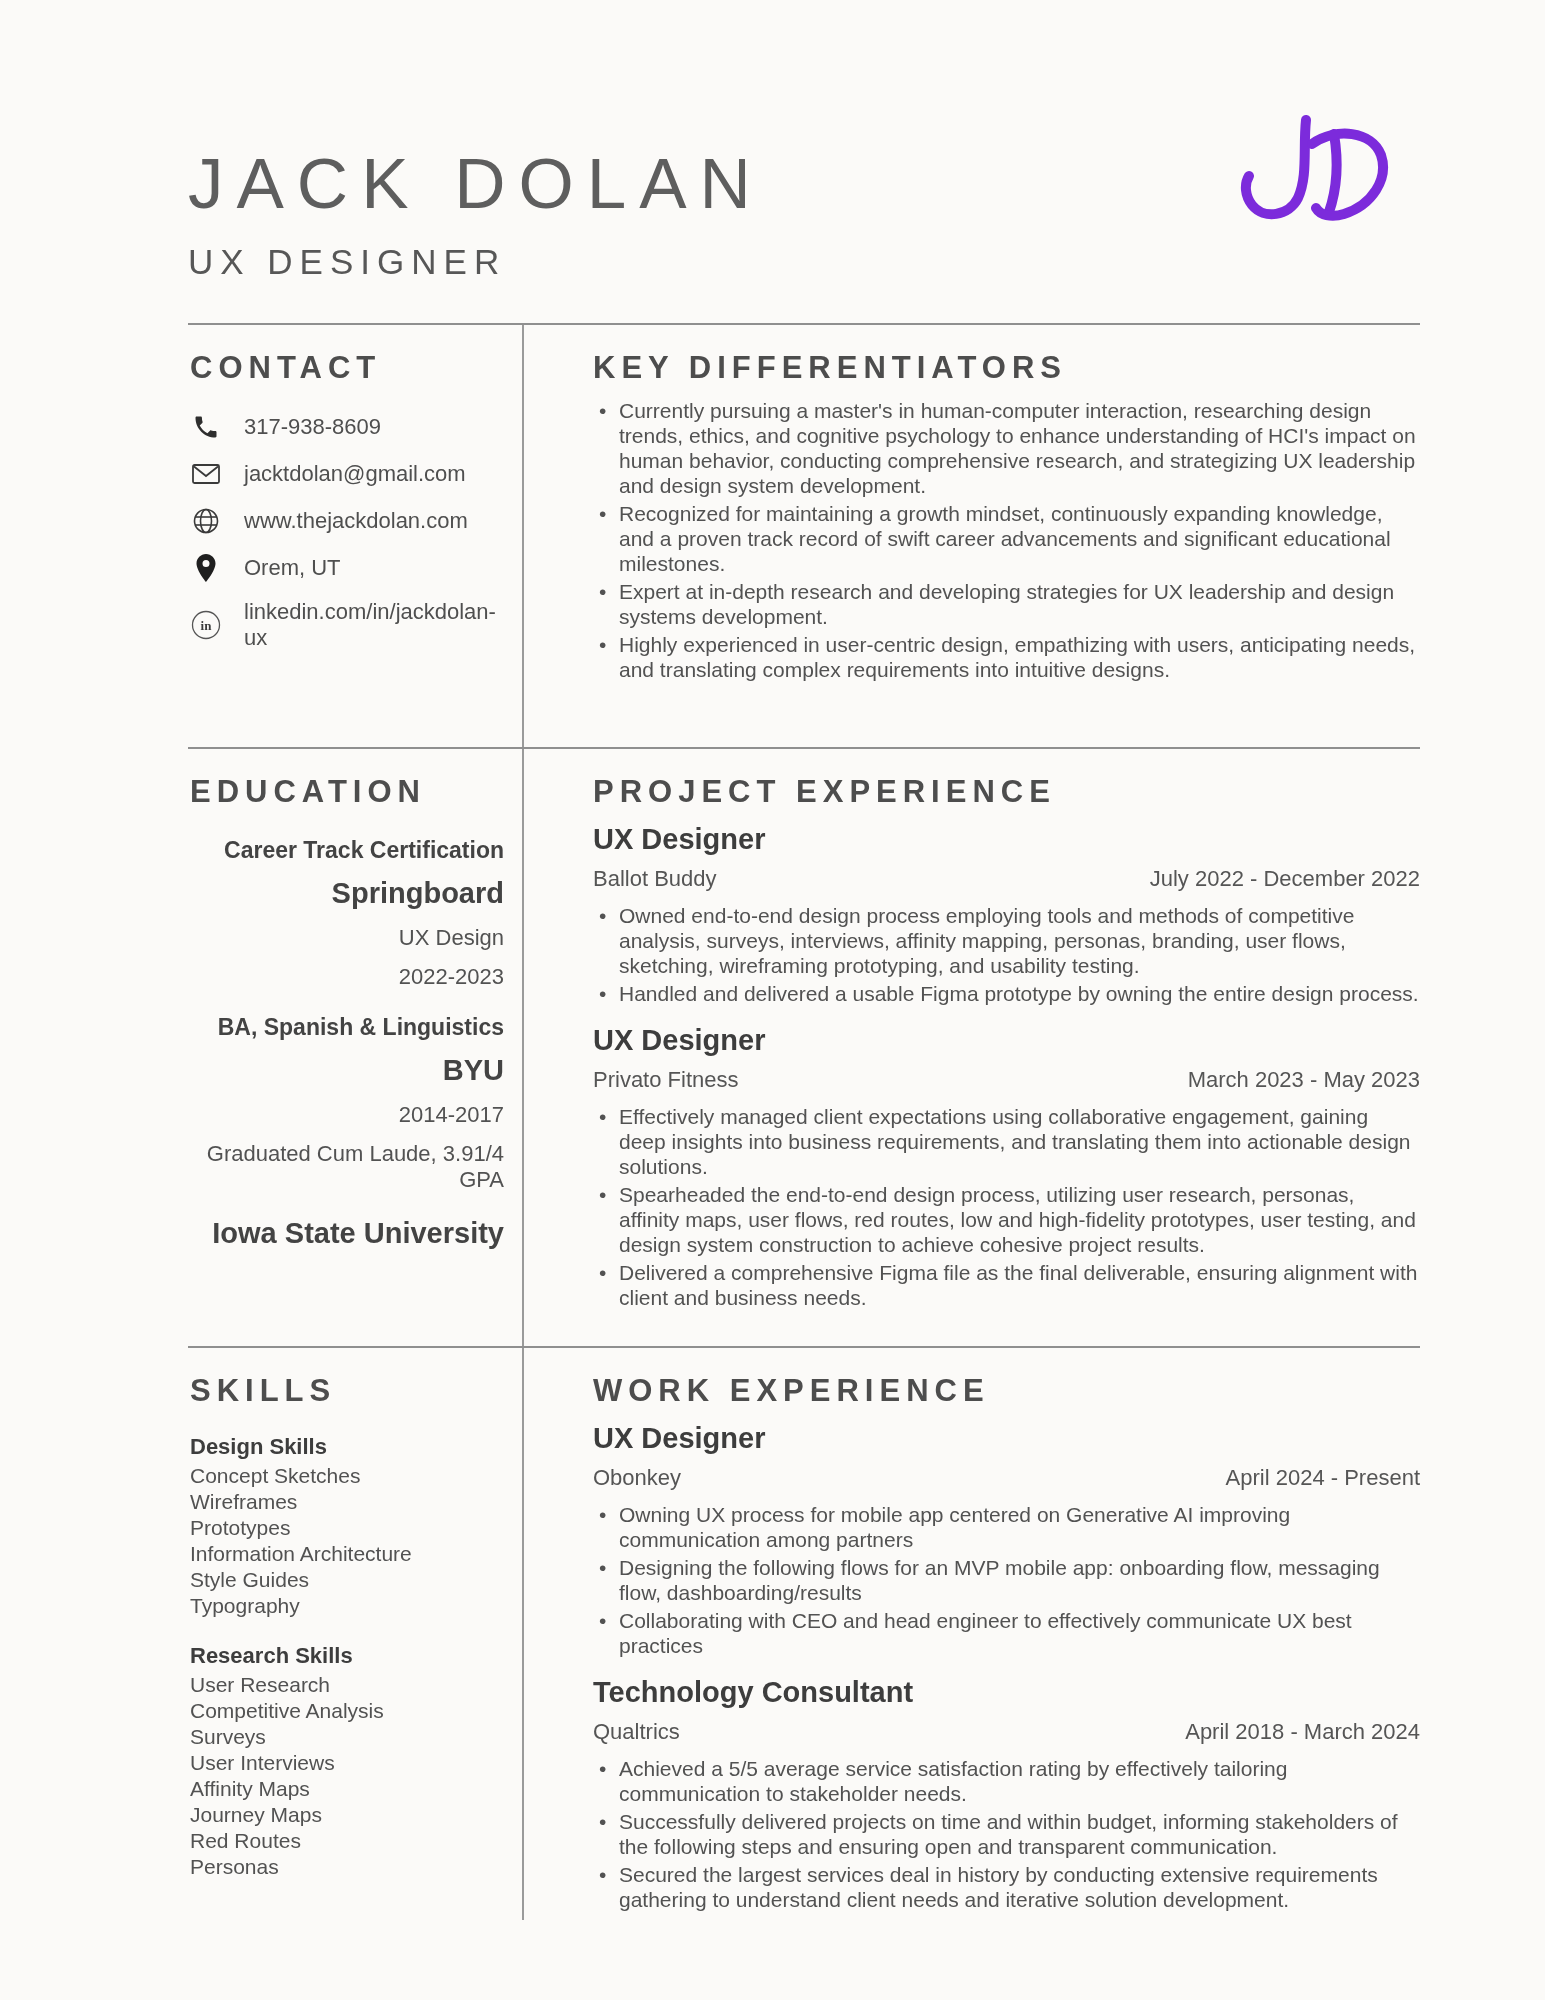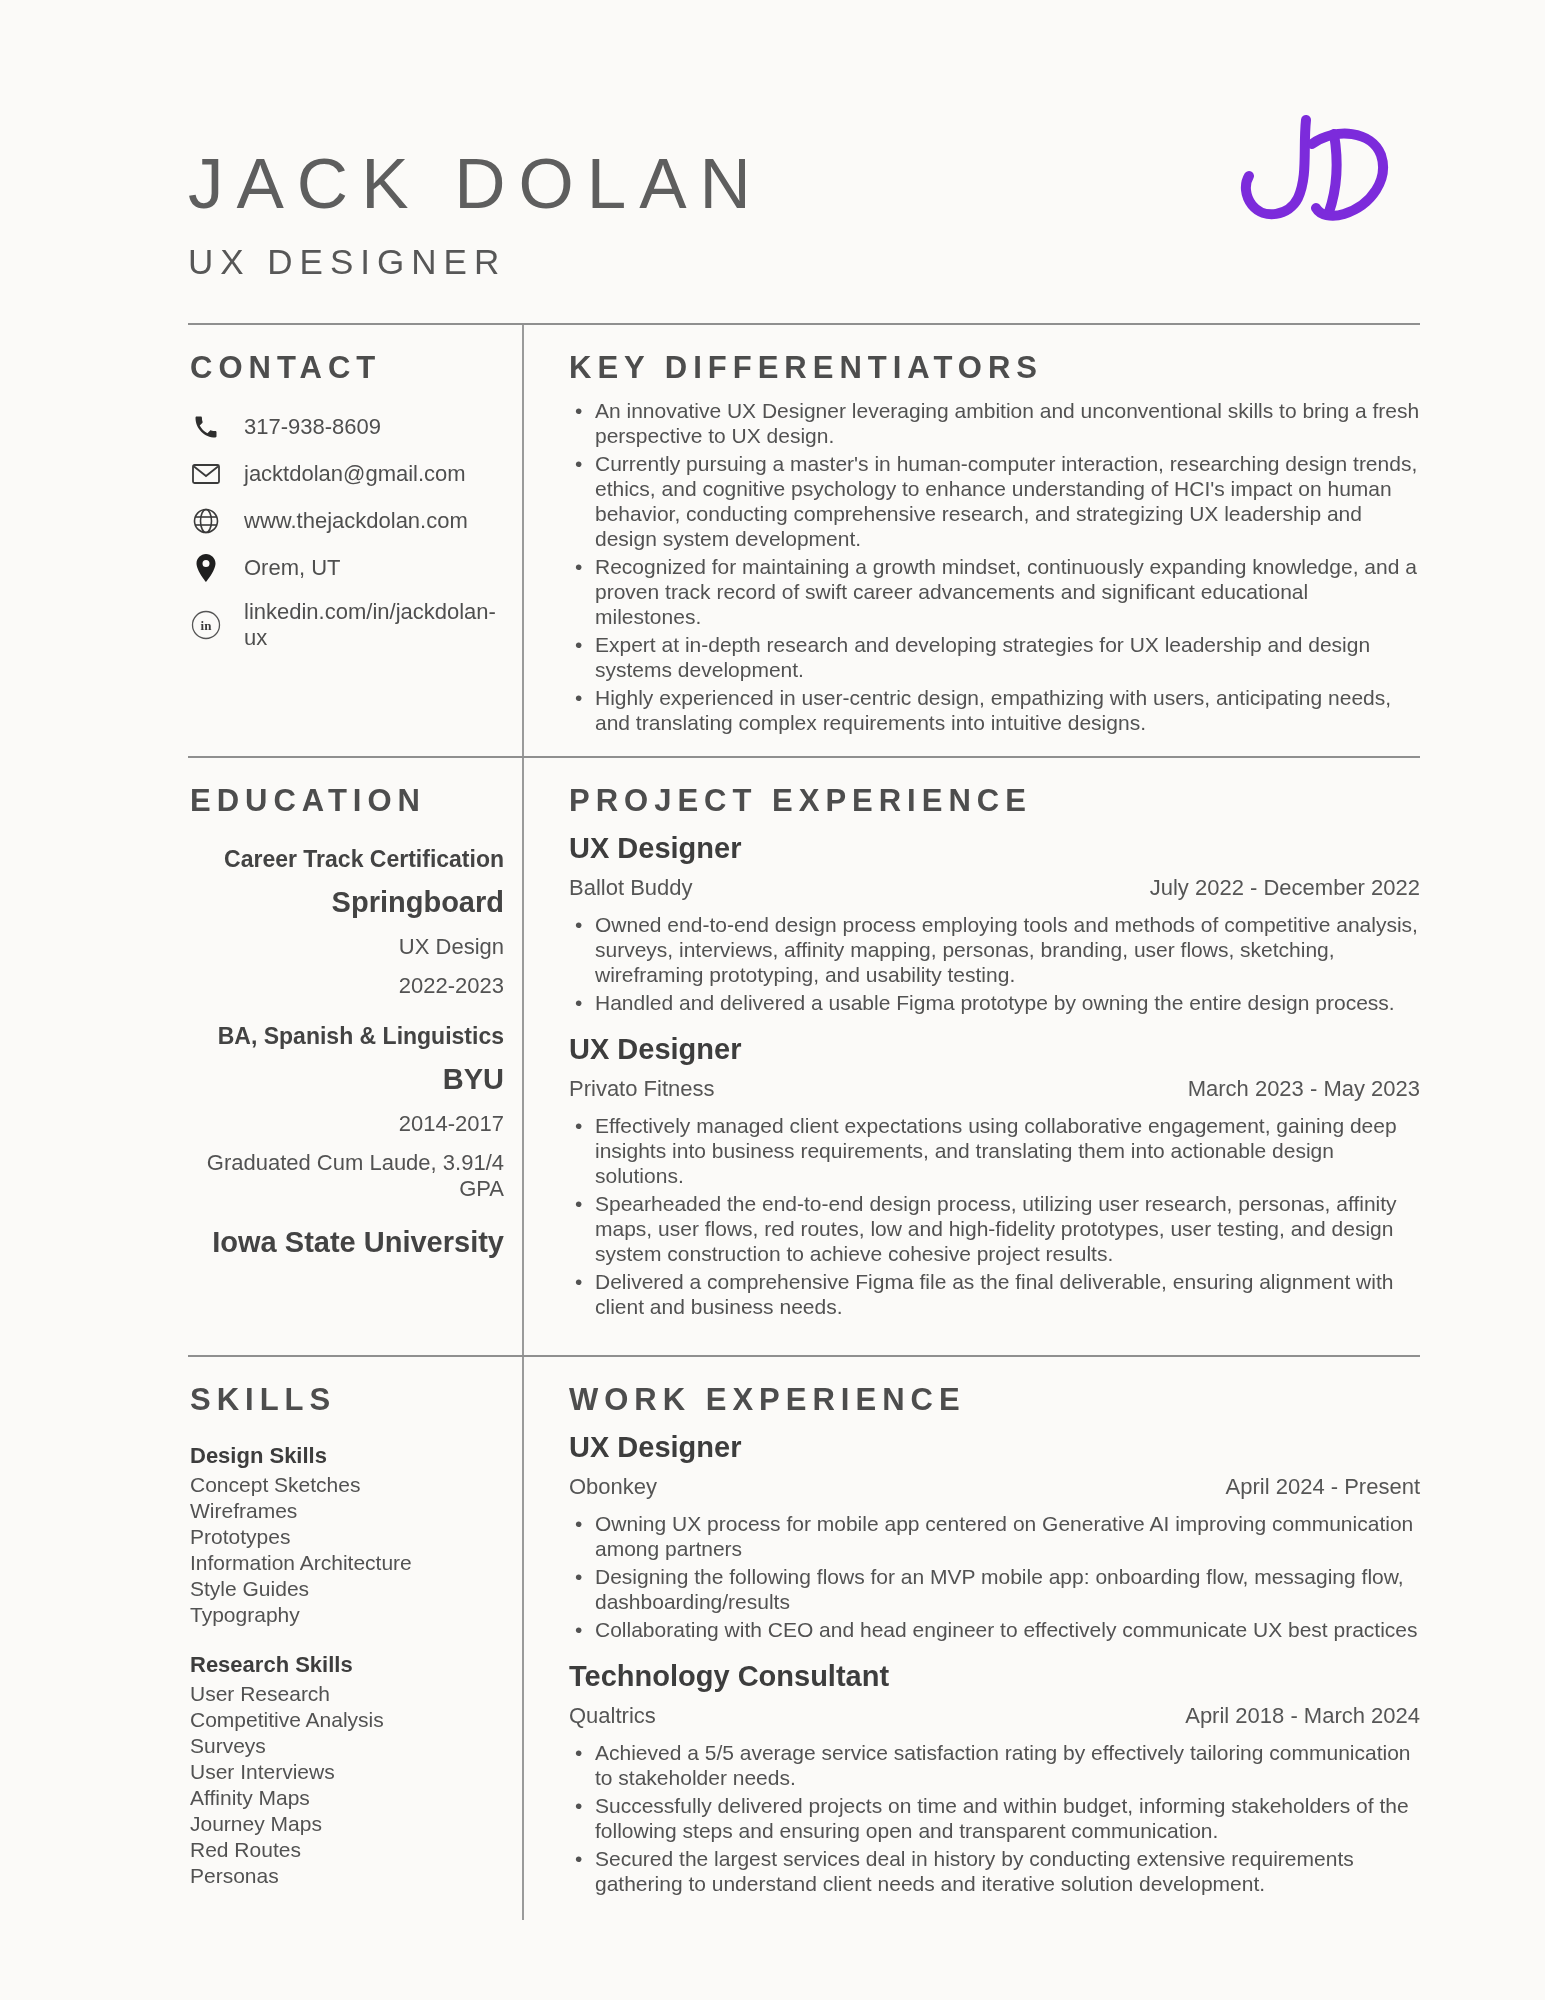--- a/index.html
+++ b/index.html
@@ -10,21 +10,21 @@
   
   .name { position:absolute; left:188px; top:148px; font-size:71px; font-weight:400;
           letter-spacing:13px; color:#5e5e5e; line-height:1.0; white-space:nowrap; }
   .subtitle { position:absolute; left:188px; top:244px; font-size:35px; font-weight:400;
           letter-spacing:7px; color:#575757; line-height:1.0; white-space:nowrap; }
   .monogram { position:absolute; left:1222px; top:112px; width:170px; height:120px; }
 
   
   .content { position:absolute; left:188px; top:323px; width:1232px; }
   .hr { border-top:2px solid #8f8f8f; }
-  .band { display:grid; grid-template-columns:336px 1fr; }
+  .band { display:grid; grid-template-columns:336px 1fr;gap:24px; }
   .band .left  { border-right:2px solid #9a9a9a; padding:26px 18px 18px 2px; }
   .band .right { padding:26px 0 18px 45px; }
   .band1 { min-height:422px; }
   .band2 { min-height:597px; }
   .band3 { min-height:532px; }
 
   .sec-heading { font-size:31px; font-weight:700; letter-spacing:6px; color:#4d4d4d;
                  line-height:1.1; white-space:nowrap; }
 
   
@@ -133,21 +133,20 @@
                 </svg>
             </span>
             <span class="ctext">linkedin.com/in/jackdolan-ux</span>
           </div>
 
         </div>
       </div>
       <div class="right">
         <div class="sec-heading">KEY DIFFERENTIATORS</div>
         <ul class="bullets kd-bullets">
-            <li>An innovative UX Designer leveraging ambition and unconventional skills to bring a fresh perspective to UX design.</li>
             <li>Currently pursuing a master's in human-computer interaction, researching design trends, ethics, and cognitive psychology to enhance understanding of HCI's impact on human behavior, conducting comprehensive research, and strategizing UX leadership and design system development.</li>
             <li>Recognized for maintaining a growth mindset, continuously expanding knowledge, and a proven track record of swift career advancements and significant educational milestones.</li>
             <li>Expert at in-depth research and developing strategies for UX leadership and design systems development.</li>
             <li>Highly experienced in user-centric design, empathizing with users, anticipating needs, and translating complex requirements into intuitive designs.</li>
           </ul>
       </div>
     </div>
 
     <div class="hr"></div>
 

